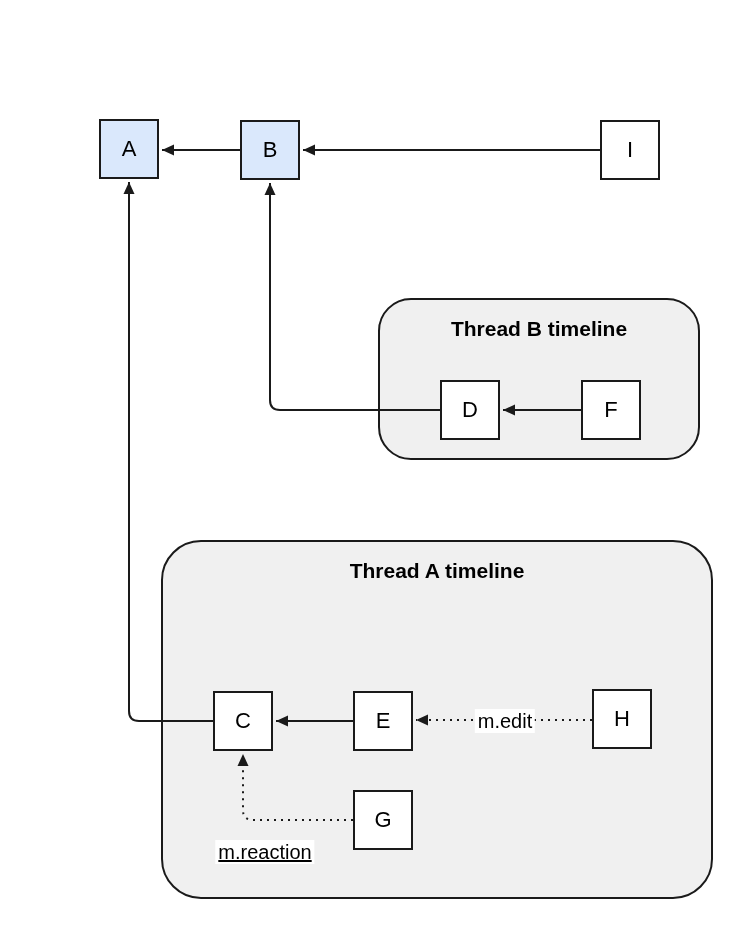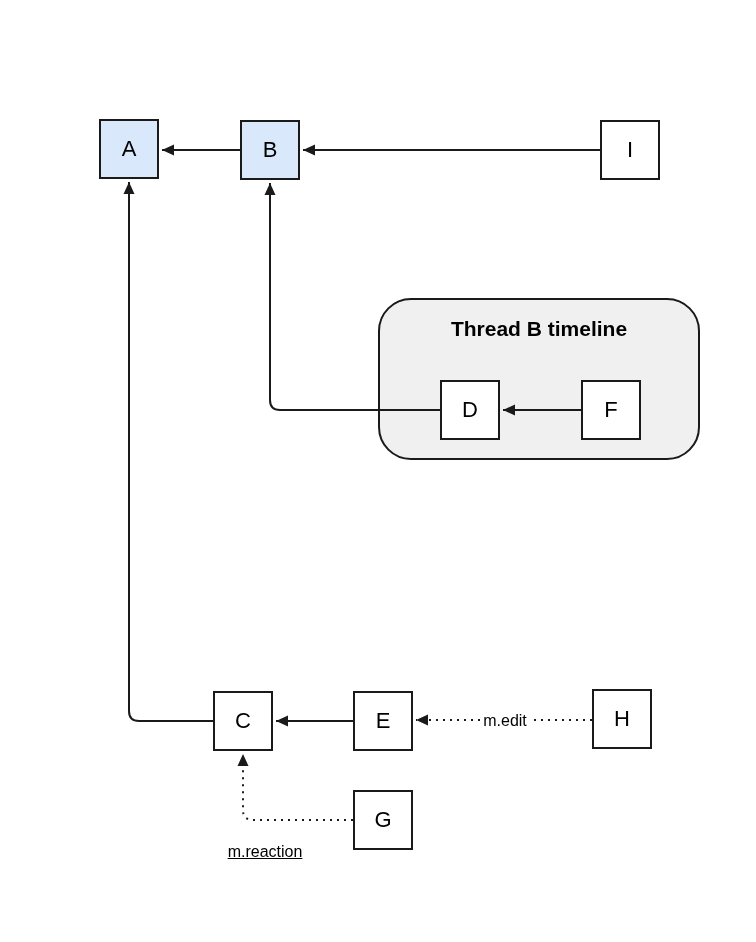--- a/index.html
+++ b/index.html
@@ -49,34 +49,37 @@
     font-size: 22px;
     color: #000000;
     z-index: 3;
   }
   .node.highlight { background: #dae8fc; }
   .edge-label {
     position: absolute;
     transform: translate(-50%, -50%);
     background: #ffffff;
     padding: 1px 3px;
-    font-size: 16px;
+    font-size: 20px;
     line-height: 22px;
     color: #000000;
     white-space: nowrap;
     z-index: 4;
   }
 </style>
 </head>
 <body>
 
 <div class="page">
 
   <div class="container thread-b">
     <div class="container-title">Thread B timeline</div>
+  </div>
+  <div class="container thread-a">
+    <div class="container-title">Thread A timeline</div>
   </div>
 
   <svg class="edges-layer" width="756" height="942" viewBox="0 0 756 942">
     <defs>
       <marker id="arrow" markerUnits="userSpaceOnUse" markerWidth="13" markerHeight="12" refX="12" refY="6" orient="auto">
         <path d="M0,0.5 L12,6 L0,11.5 Z" fill="#1a1a1a"></path>
       </marker>
     </defs>
 
     <path d="M240,150 L162,150" stroke="#1a1a1a" stroke-width="2" fill="none" marker-end="url(#arrow)"></path>

